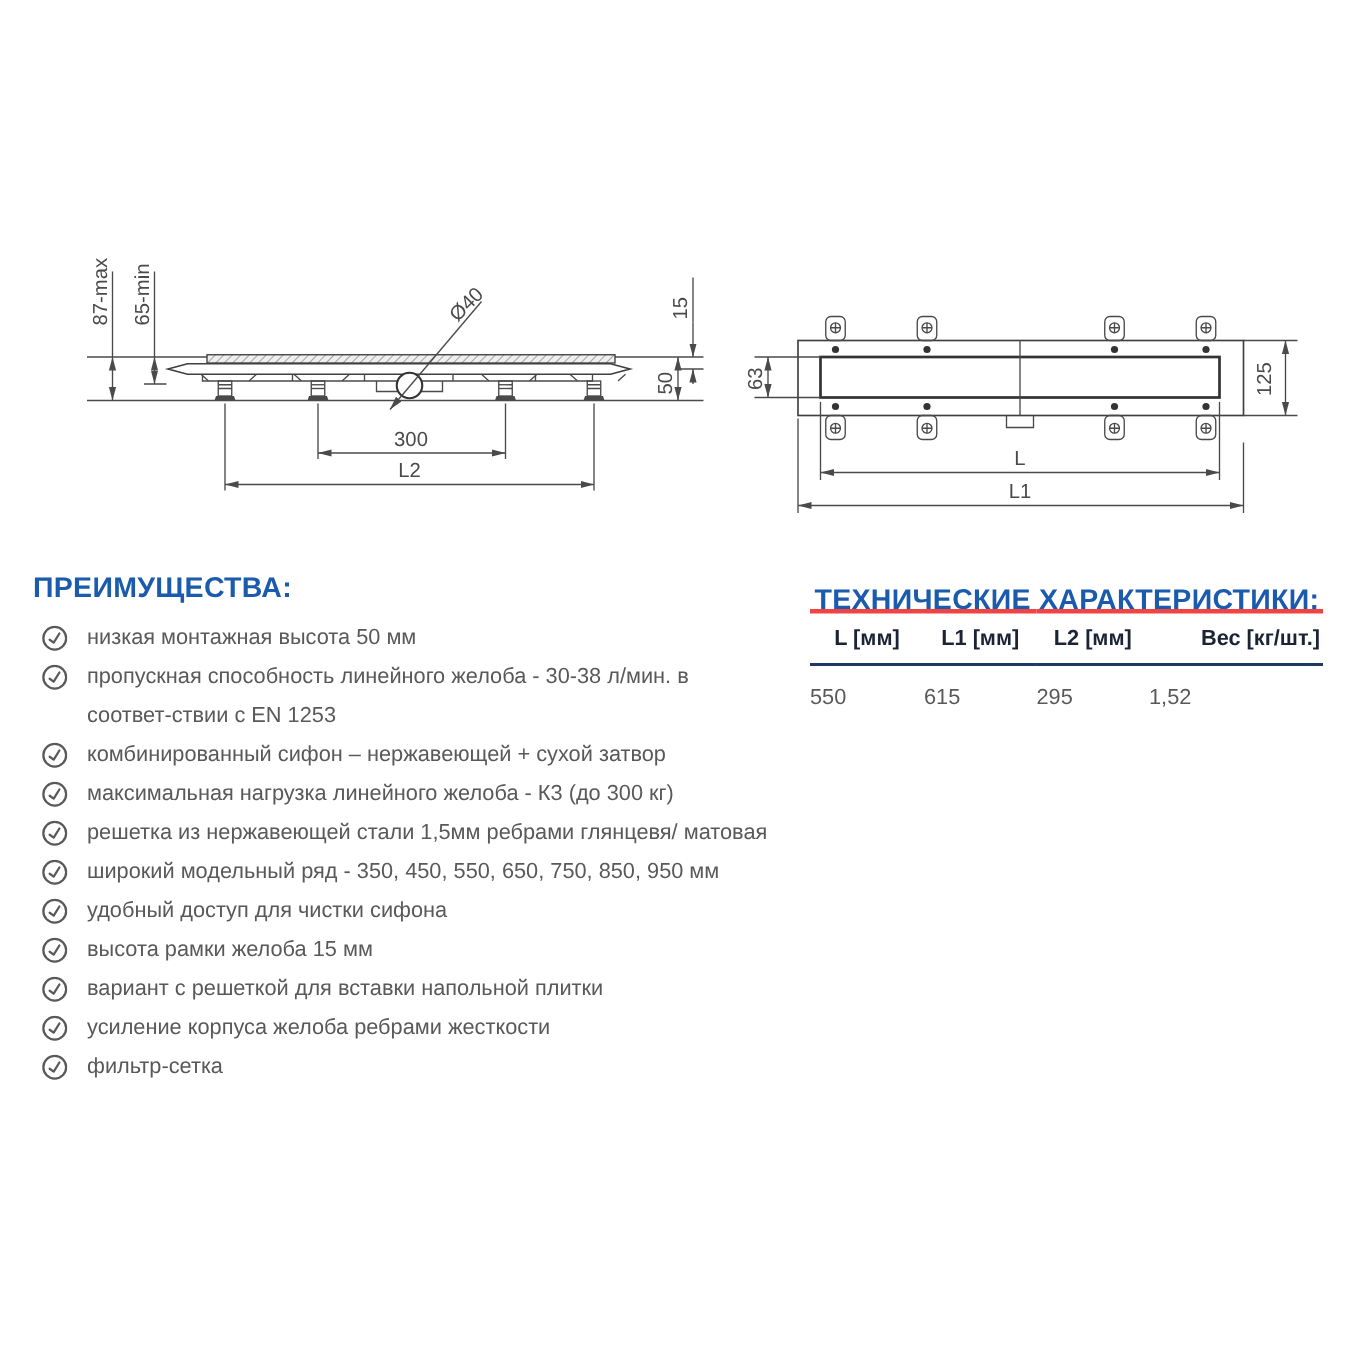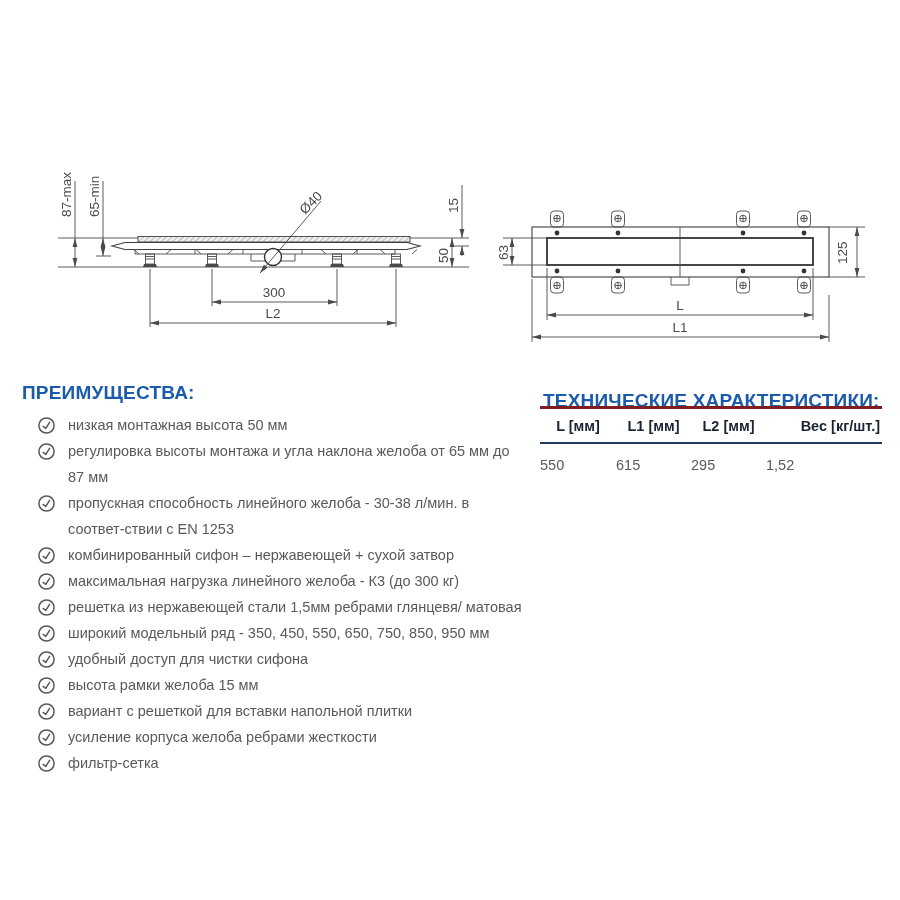--- a/index.html
+++ b/index.html
@@ -2,27 +2,27 @@
 <html><head>
 <meta charset="utf-8">
 <style>
   html,body{margin:0;padding:0}
   body{width:900px;height:900px;position:relative;background:#ffffff;
        font-family:"Liberation Sans",sans-serif;overflow:hidden}
   .heading{position:absolute;font-weight:bold;font-size:19px;color:#1b5bad;letter-spacing:.2px;white-space:nowrap}
   #adv-title{left:22px;top:366px}
   #spec-title{left:543px;top:374px}
 
-  ul.adv{position:absolute;left:38px;top:412px;width:486px;list-style:none;margin:0;padding:0}
+  ul.adv{position:absolute;left:28px;top:412px;width:486px;list-style:none;margin:0;padding:0}
   ul.adv li{display:flex;align-items:flex-start;margin:0;color:#595959;
             font-size:14.5px;line-height:26px}
   ul.adv li .ck{flex:0 0 17px;width:17px;height:17px;margin:4.5px 13px 0 0}
 
   table.spec{position:absolute;left:540px;top:406px;width:342px;border-collapse:collapse}
-  table.spec thead tr{border-top:3px solid #7f1d1d;border-bottom:2px solid #1d3a66}
+  table.spec thead tr{border-top:3px solid #ef4444;border-bottom:2px solid #1d3a66}
   table.spec th{font-size:14.5px;font-weight:bold;color:#1b2435;padding:9px 0 8px;text-align:center;white-space:nowrap}
   table.spec th.last{text-align:right;padding-right:2px}
   table.spec td{font-size:14.5px;color:#595959;padding:13px 0 6px;text-align:left}
 
   svg.draw{position:absolute}
   #side-view{left:55px;top:155px}
   #top-view{left:495px;top:180px}
   svg.draw text{font-family:"Liberation Sans",sans-serif;font-size:13.5px;fill:#4a4a4a}
   svg.draw .thin{stroke:#4a4a4a;stroke-width:0.9;fill:none}
   svg.draw .med{stroke:#3f3f3f;stroke-width:1.1;fill:none}
@@ -239,27 +239,20 @@
 
 <h2 id="adv-title" class="heading">ПРЕИМУЩЕСТВА:</h2>
 
 <ul class="adv">
   <li>
     <svg class="ck" viewBox="0 0 17 17">
         <circle cx="8.5" cy="8.5" r="7.6" fill="none" stroke="#58595b" stroke-width="1.5"></circle>
         <path d="M5,9 L7.4,11.3 L12,5.8" fill="none" stroke="#58595b" stroke-width="1.5" stroke-linecap="round" stroke-linejoin="round" transform="rotate(-8 8.5 8.5)"></path>
       </svg>
     <span>низкая монтажная высота 50 мм</span>
-    </li>
-  <li>
-    <svg class="ck" viewBox="0 0 17 17">
-        <circle cx="8.5" cy="8.5" r="7.6" fill="none" stroke="#58595b" stroke-width="1.5"></circle>
-        <path d="M5,9 L7.4,11.3 L12,5.8" fill="none" stroke="#58595b" stroke-width="1.5" stroke-linecap="round" stroke-linejoin="round" transform="rotate(-8 8.5 8.5)"></path>
-      </svg>
-    <span>регулировка высоты монтажа и угла наклона желоба от 65 мм до 87 мм</span>
     </li>
   <li>
     <svg class="ck" viewBox="0 0 17 17">
         <circle cx="8.5" cy="8.5" r="7.6" fill="none" stroke="#58595b" stroke-width="1.5"></circle>
         <path d="M5,9 L7.4,11.3 L12,5.8" fill="none" stroke="#58595b" stroke-width="1.5" stroke-linecap="round" stroke-linejoin="round" transform="rotate(-8 8.5 8.5)"></path>
       </svg>
     <span>пропускная способность линейного желоба - 30-38 л/мин. в соответ-ствии с EN 1253</span>
     </li>
   <li>
     <svg class="ck" viewBox="0 0 17 17">

